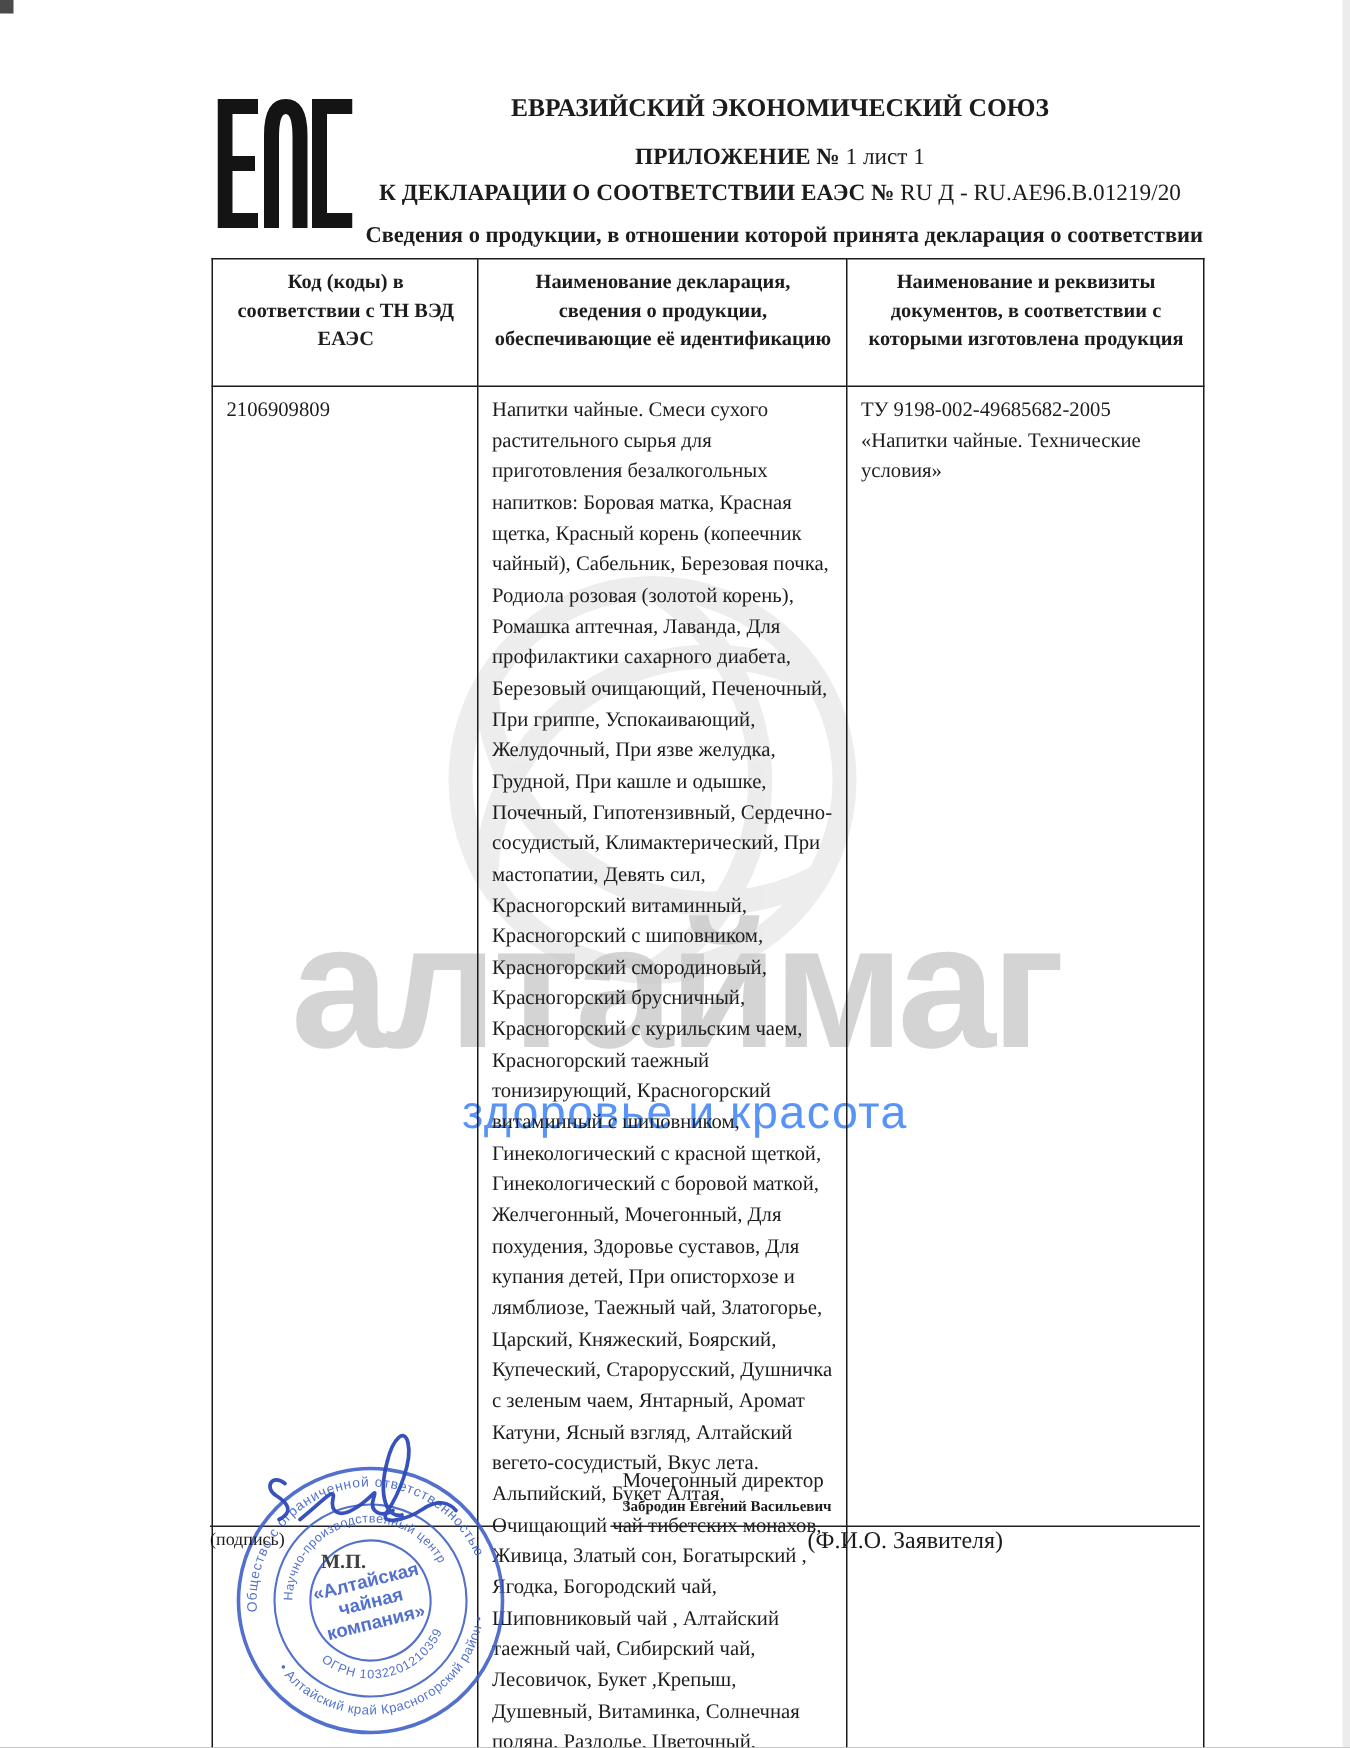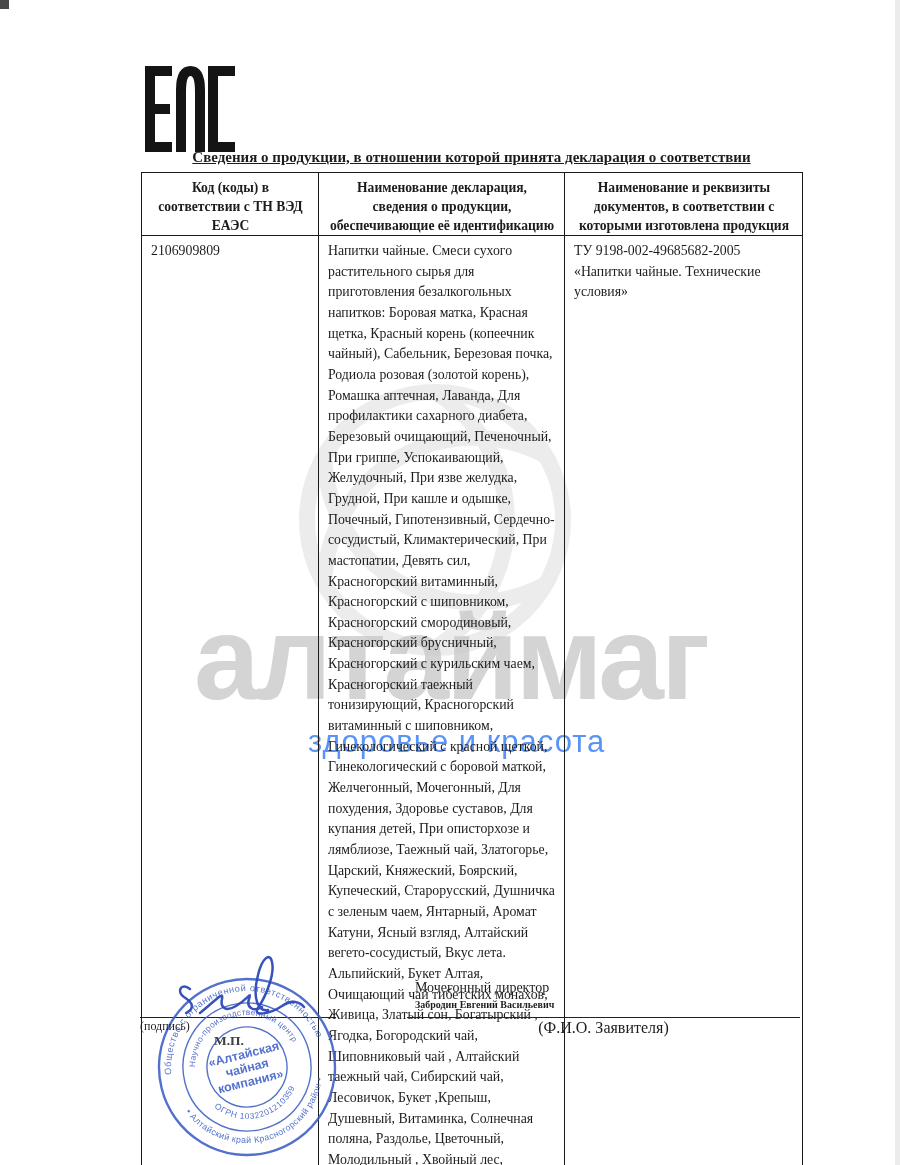--- a/index.html
+++ b/index.html
@@ -24,32 +24,32 @@
   }
 
   
   .eac-logo{position:absolute;left:145px;top:66px;z-index:2;}
   .hdr{position:absolute;left:240px;top:62px;width:560px;text-align:center;z-index:2;}
   .hdr .l1{font-weight:bold;font-size:17px;margin-bottom:14px;}
   .hdr .l2{font-size:15.5px;margin-bottom:6px;}
   .hdr .l3{font-size:15.5px;}
   .hdr b{font-weight:bold;}
   .subtitle{
-    position:absolute;left:141px;top:149px;width:661px;text-align:center;
-    font-weight:bold;font-size:15px;z-index:2;text-decoration:underline;
+    position:absolute;left:141px;top:149px;width:661px;text-align:right;
+    font-weight:bold;font-size:15px;z-index:2;
   }
 
   
   table.decl{
     position:absolute;left:141px;top:172px;width:661px;z-index:1;
     border-collapse:collapse;table-layout:fixed;background:transparent;
   }
   table.decl th,table.decl td{
     border:1.6px solid #1a1a1a;vertical-align:top;background:transparent;
-    padding:5px 8px 0 9px;
+    padding:5px 8px 22px 9px;
   }
   table.decl th{
     font-weight:bold;font-size:13.6px;line-height:19px;text-align:center;
     height:44px;vertical-align:middle;
   }
   table.decl td{font-size:13.8px;line-height:20.65px;text-align:left;height:738px;}
 
   
   .sig-right-title{position:absolute;left:415px;top:980px;font-size:14px;z-index:2;}
   .sig-right-name{position:absolute;left:415px;top:999px;font-size:10px;z-index:2;font-weight:bold;}
@@ -85,20 +85,25 @@
   <div class="wm wm-small">здоровье и красота</div>
 
   <svg class="eac-logo" width="90" height="90" viewBox="0 0 90 90">
     <g fill="#141414">
       <path d="M0,0 H27 V10 H10 V38 H25 V48 H10 V76 H27 V86 H0 Z"></path>
       <path d="M31,86 V24 Q31,0 45.5,0 Q60,0 60,24 V86 H50 V26 Q50,10 45.5,10 Q41,10 41,26 V86 Z"></path>
       <path d="M63,0 H90 V10 H73 V76 H90 V86 H63 Z"></path>
     </g>
   </svg>
 
+  <div class="hdr">
+    <div class="l1">ЕВРАЗИЙСКИЙ ЭКОНОМИЧЕСКИЙ СОЮЗ</div>
+    <div class="l2"><b>ПРИЛОЖЕНИЕ №</b><span> 1 лист 1</span></div>
+    <div class="l3"><b>К ДЕКЛАРАЦИИ О СООТВЕТСТВИИ ЕАЭС №</b><span> RU Д - RU.AE96.B.01219/20</span></div>
+  </div>
   <div class="subtitle">Сведения о продукции, в отношении которой принята декларация о соответствии</div>
 
   <table class="decl">
     <colgroup>
         <col style="width:177px">
         <col style="width:246px">
         <col style="width:238px">
       </colgroup>
     <thead>
       <tr>

